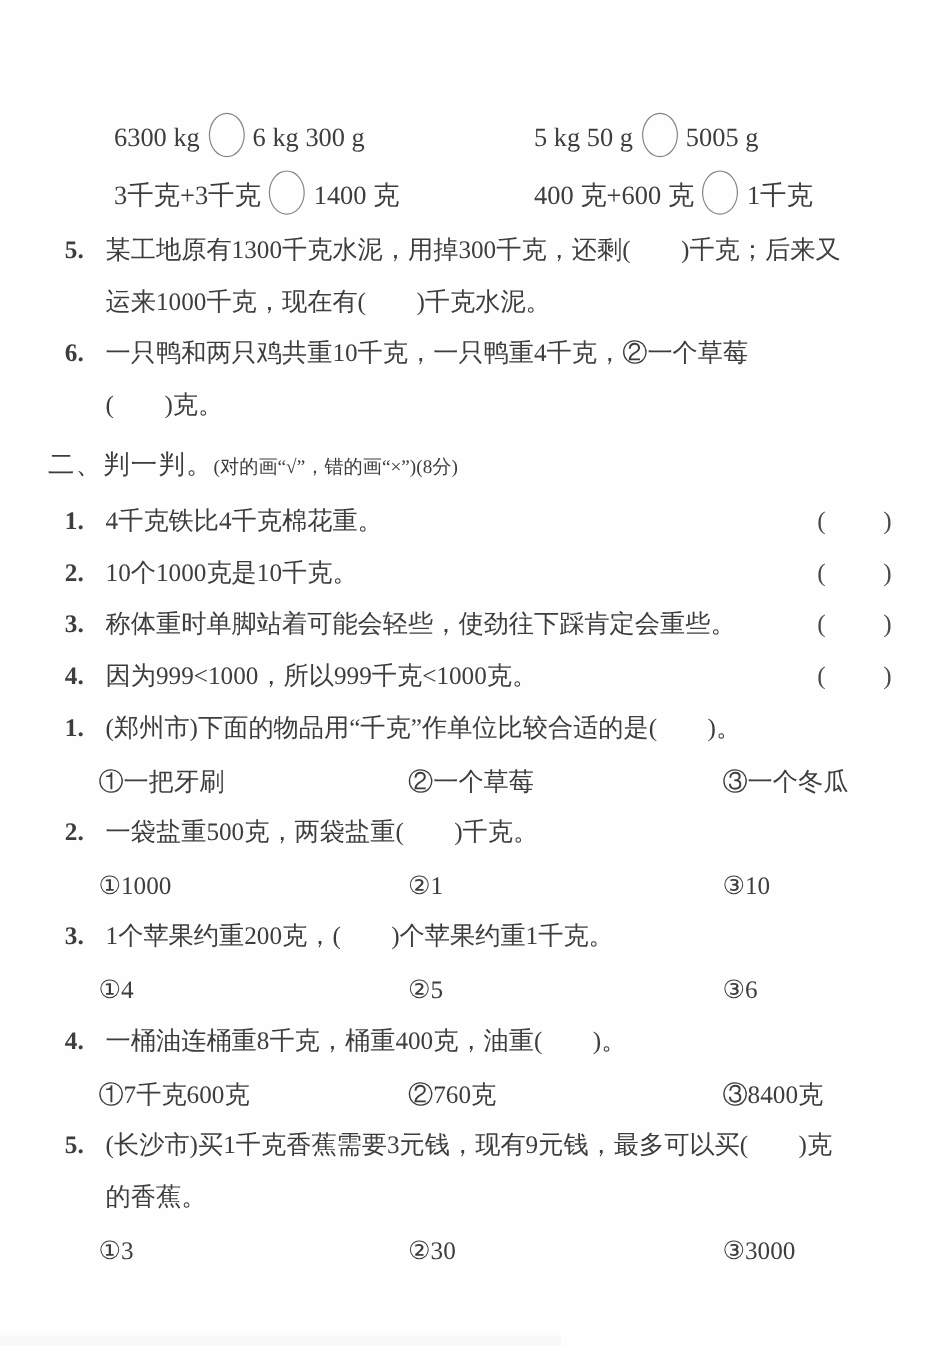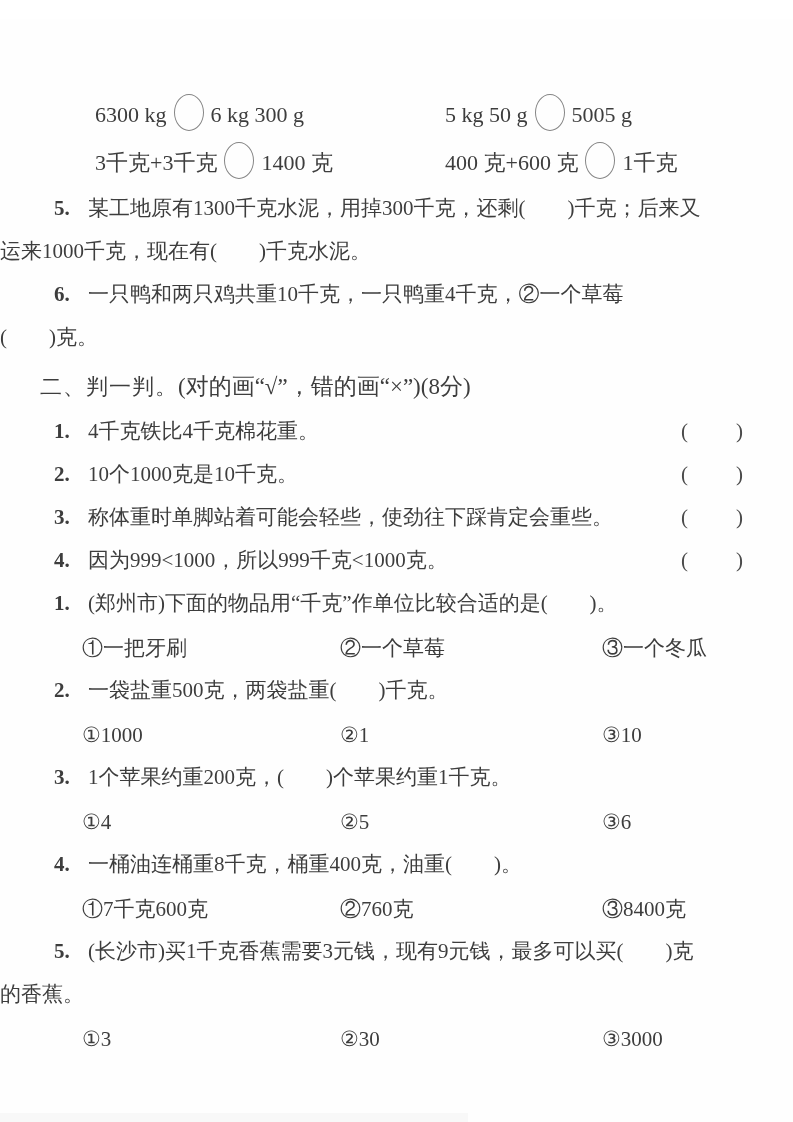--- a/index.html
+++ b/index.html
@@ -21,26 +21,26 @@
     display:inline-block; width:28px; height:35px;
     border:1.3px solid #858585; border-radius:50%;
     vertical-align:-9px; margin:0 7px;
     background:transparent;
   }
 
   
   .q-row { display:flex; padding:0 48px 0 54px; font-size:21px; line-height:43px; white-space:nowrap; }
   .q-num { font-weight:700; width:34px; flex:none; }
   .q-text { }
-  .q-cont { font-size:21px; line-height:43px; white-space:nowrap; }
+  .q-cont { padding-left:88px; font-size:21px; line-height:43px; white-space:nowrap; }
 
   
   .sec-hdr { padding-left:40px; font-size:22px; line-height:46px; margin-top:5px; white-space:nowrap; }
   .sec-title { font-weight:400; font-family:"Liberation Sans","DejaVu Sans",sans-serif; letter-spacing:1px; }
-  .sec-sub { font-size:23px; }
+  .sec-sub { font-size:16px; }
 
   
   .judge-row .answer-blank { margin-left:auto; letter-spacing:2px; color:#4a4a4a; }
 
   
   .opts { display:flex; padding-left:82px; font-size:21px; line-height:41px; margin-top:3px; white-space:nowrap; }
   .opt-1 { width:258px; }
   .opt-2 { width:262px; }
   .opt-3 { }
 

